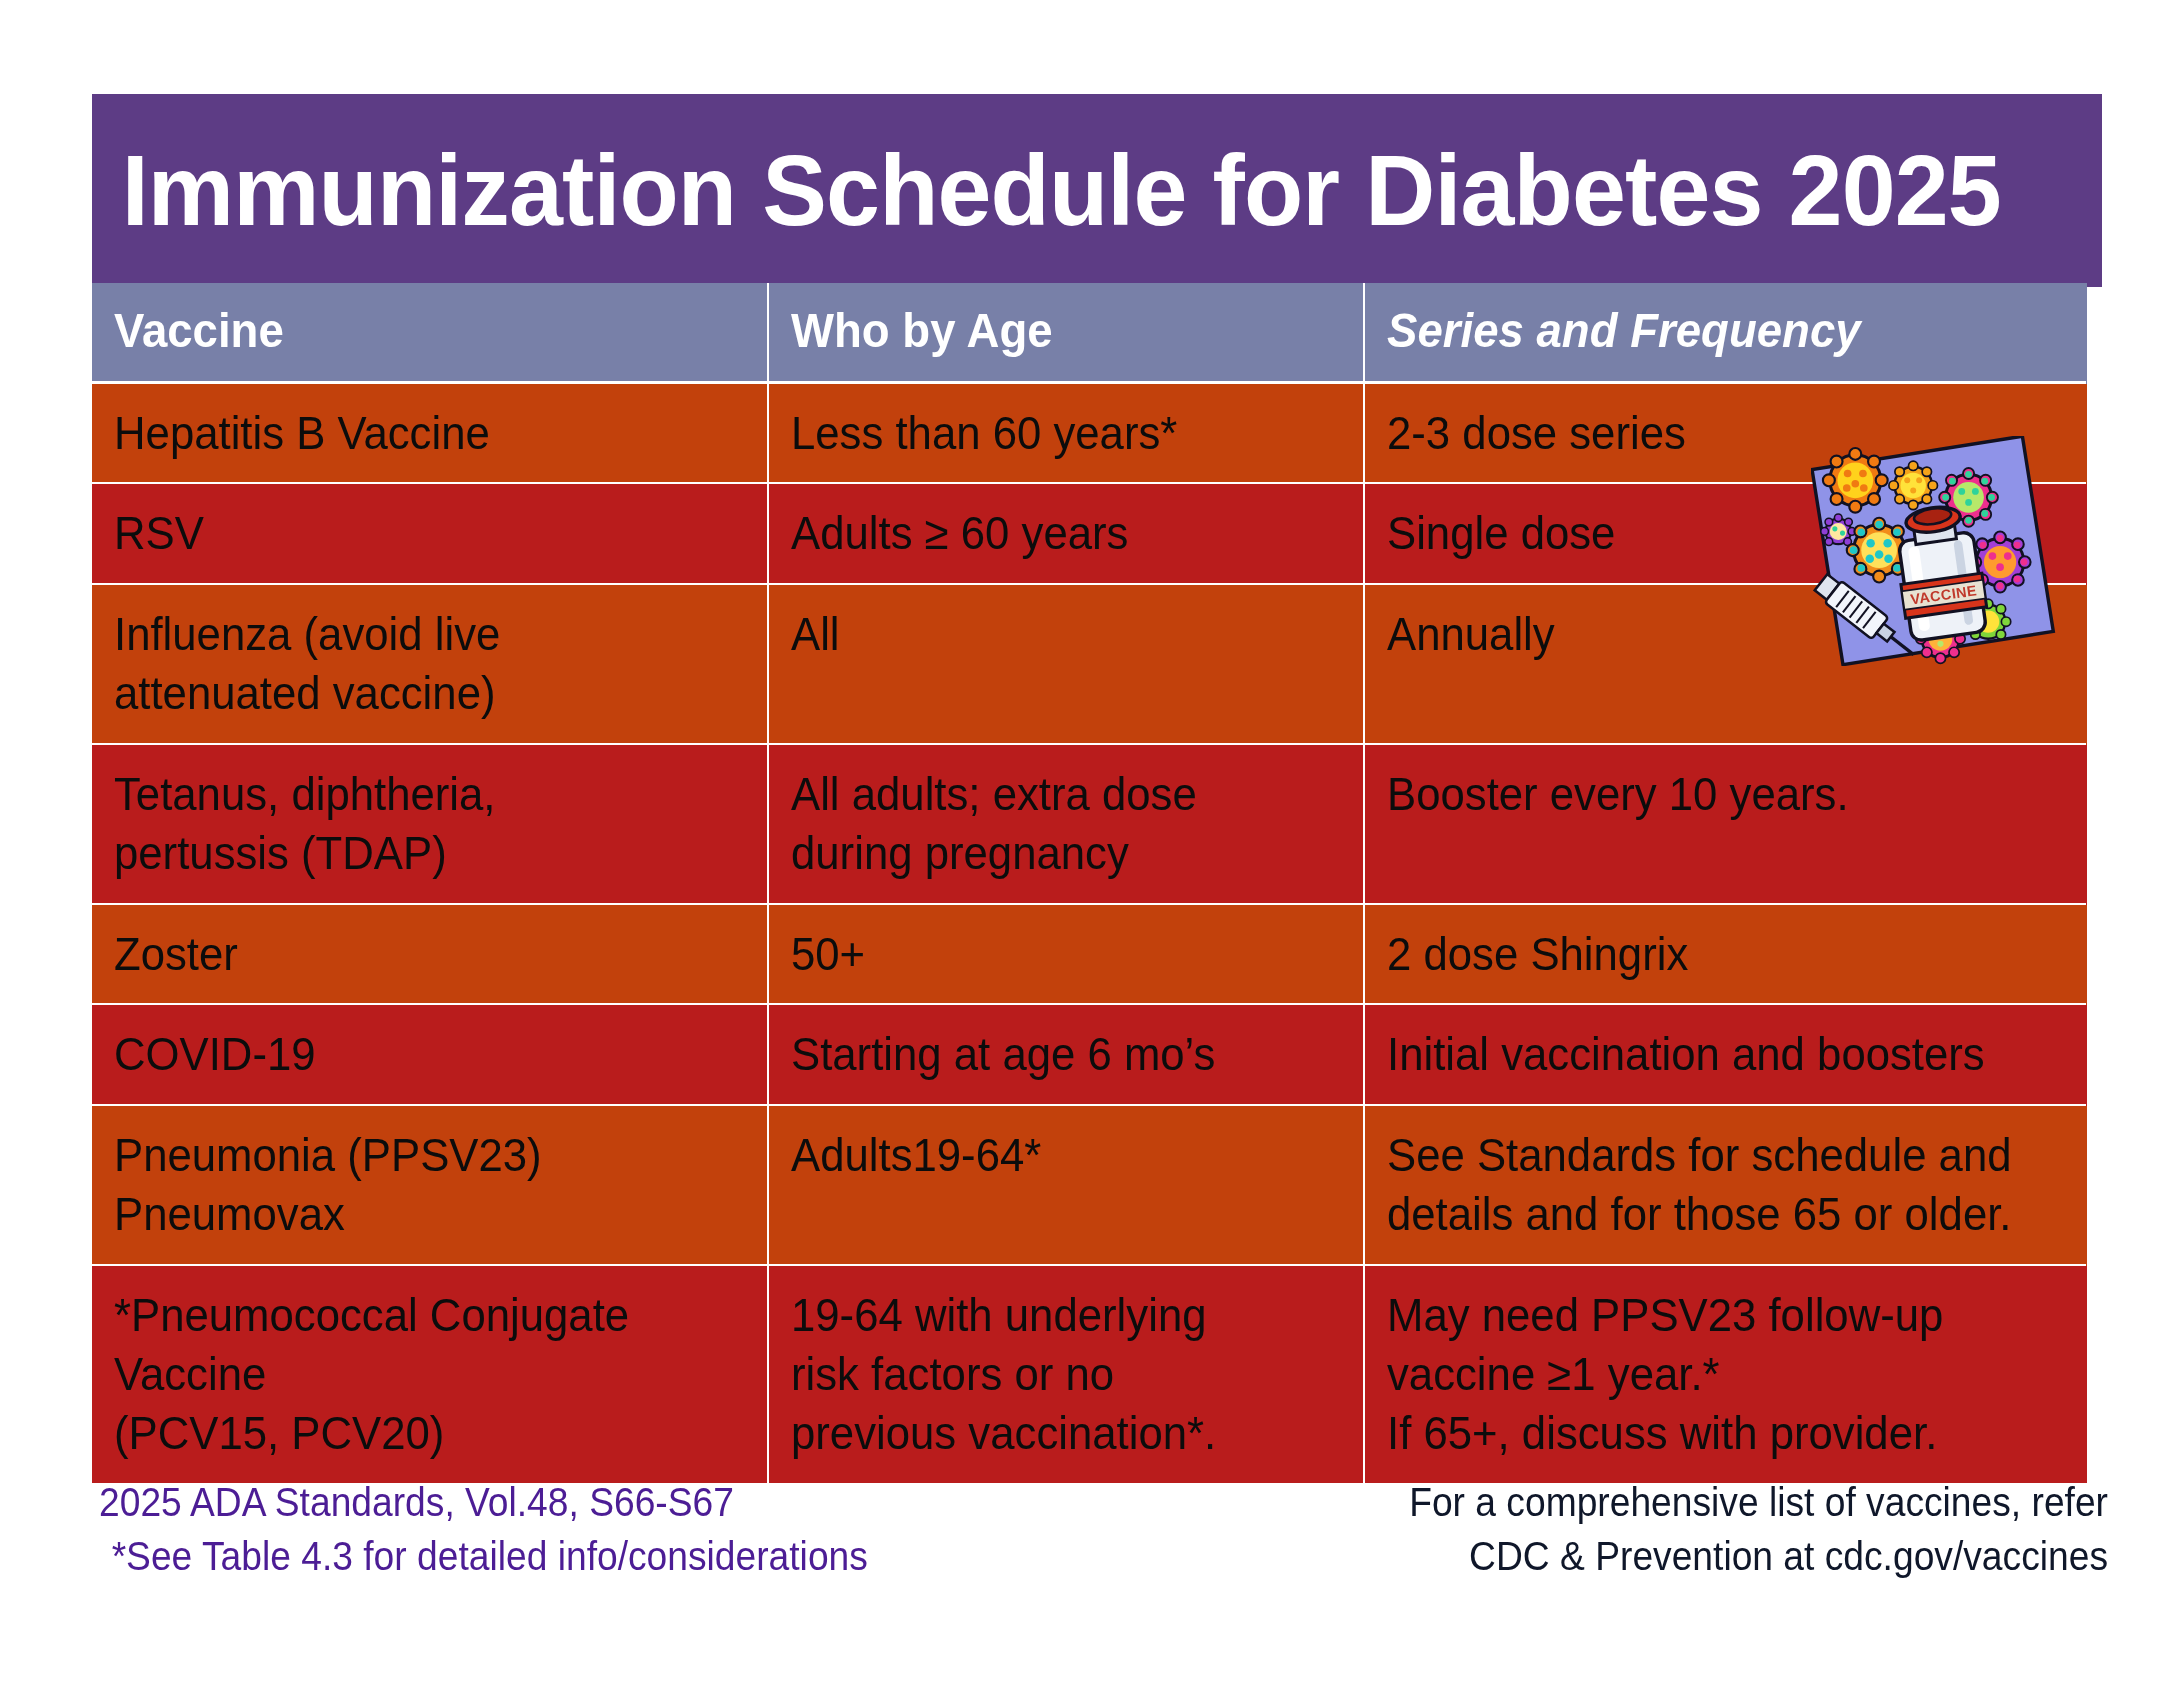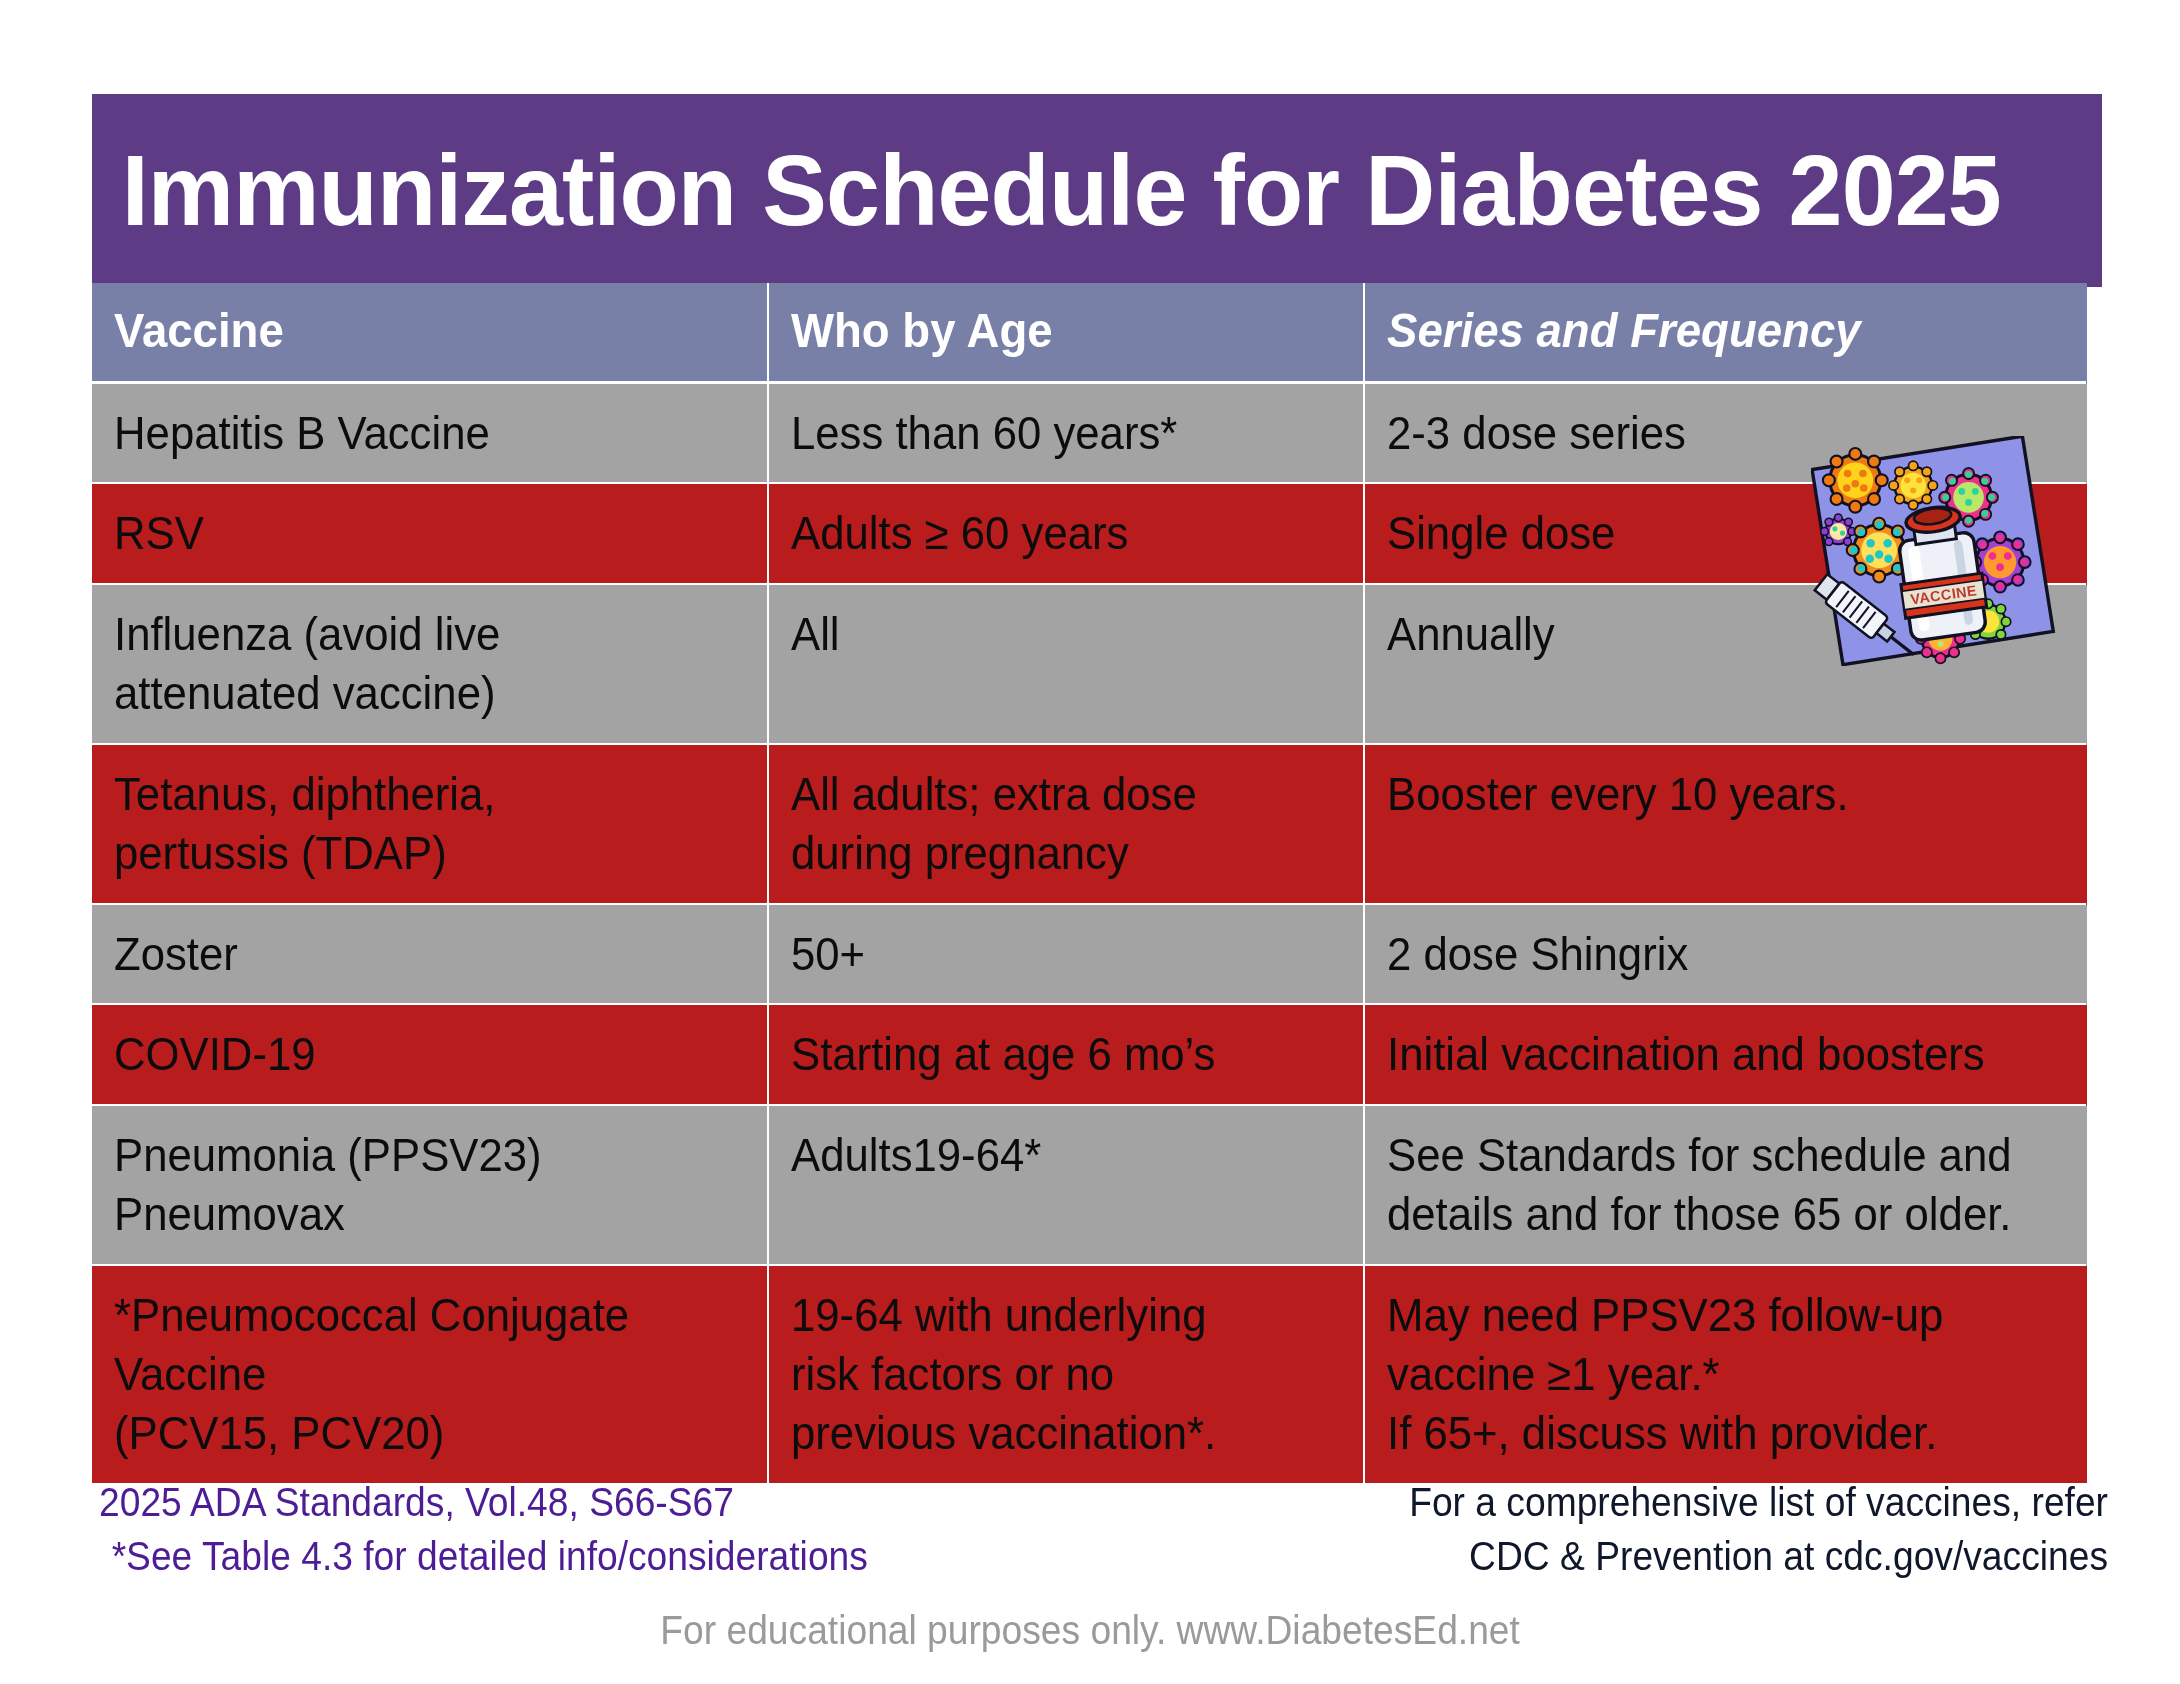--- a/index.html
+++ b/index.html
@@ -85,21 +85,21 @@
     color: #ffffff;
     font-weight: 700;
     font-size: 49px;
     padding-top: 17px;
     padding-bottom: 19px;
     border-right: 2.6px solid #ffffff;
   }
   .row.header .cell:last-child { border-right: none; font-style: italic; }
 
   
-  .row.odd  { background: #a3a3a3; }
+  .row.odd  { background: #c2410c; }
   .row.even { background: #b91c1c; }
 
   .row.body .cell {
     border-right: 2.6px solid #ffffff;
     border-bottom: 2.6px solid #ffffff;
   }
   .row.body .cell:last-child { border-right: none; }
   .row.body:last-child .cell { border-bottom: none; }
 
   
@@ -536,18 +536,15 @@
   <div class="footer-left">
     <span class="l1">2025 ADA Standards, Vol.48, S66-S67</span>
     <span class="l2">*See Table 4.3 for detailed info/considerations</span>
   </div>
 
   <div class="footer-right">
     <span>For a comprehensive list of vaccines, refer</span>
     <span>CDC &amp; Prevention at cdc.gov/vaccines</span>
   </div>
 
-  <div class="footer-bottom">
-    <span>For educational purposes only.  www.DiabetesEd.net</span>
-  </div>
 
 </div>
 
 
 </body></html>

